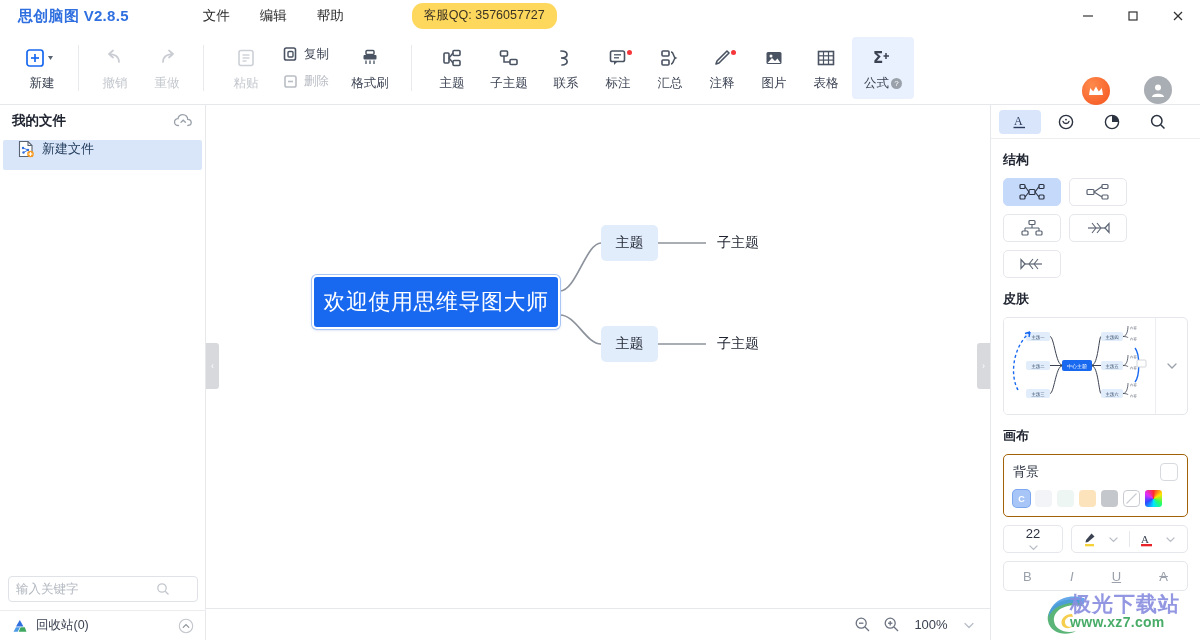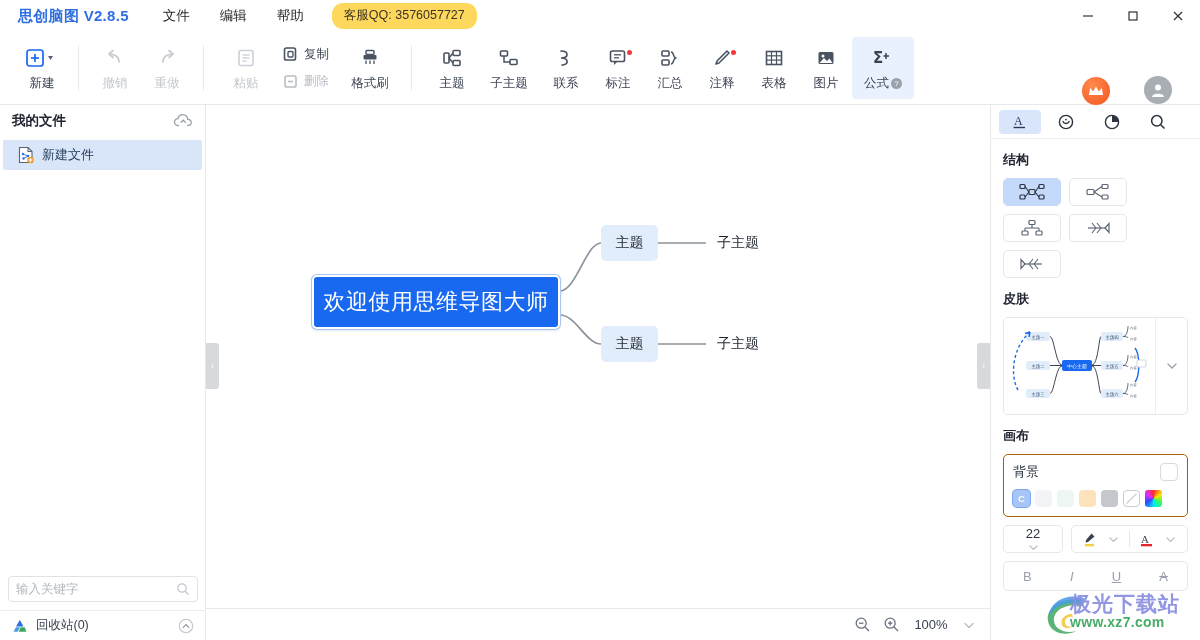--- a/index.html
+++ b/index.html
@@ -9,21 +9,21 @@
     font-family: "Liberation Sans", "DejaVu Sans", sans-serif;
     background: #ffffff;
     color: #333;
     -webkit-font-smoothing: antialiased;
   }
   .app { position: relative; width: 1200px; height: 640px; }
 
   
   .titlebar {
     position: absolute; left: 0; top: 0; width: 1200px; height: 32px;
-    background: #fff; display: flex; align-items: center;
+    background: #fff; display: flex; align-items: center; gap: 40px;
   }
   .brand {
     margin-left: 18px; font-size: 15px; font-weight: bold;
     color: #2f6fe0; letter-spacing: .3px;
   }
   .menus { display: flex; margin-left: 34px; gap: 30px; }
   .menu-item { font-size: 13.5px; color: #2b2b2b; cursor: default; }
   .qq-badge {
     margin-left: 28px; background: #fed85d; color: #3a3224;
     font-size: 12.5px; border-radius: 11px; padding: 4px 12px 5px;
@@ -100,29 +100,29 @@
     position: absolute; left: 0; top: 105px; width: 206px; height: 535px;
     background: #fff; border-right: 1px solid #e6e8ec;
   }
   .sb-head {
     height: 32px; display: flex; align-items: center; padding: 0 12px;
     justify-content: space-between;
   }
   .sb-title { font-size: 13.5px; font-weight: bold; color: #1f2430; }
   .sb-file {
     margin: 3px 3px 0; height: 30px; background: #d9e5f9;
-    display: flex; align-items: center; gap: 7px; padding: 0 14px;
+    display: flex; gap: 7px; padding: 0 14px;
     border-radius: 2px;
   }
   .sb-file .lb { font-size: 13px; color: #26405f; }
   .sb-bottom { position: absolute; left: 0; bottom: 0; width: 206px; }
   .sb-search {
     margin: 0 8px 8px; height: 26px; border: 1px solid #dfe2e7;
     border-radius: 4px; display: flex; align-items: center;
-    padding: 0 7px; justify-content: space-between;
+    padding: 0 7px; 
   }
   .sb-search input {
     border: 0; outline: 0; font-size: 12.5px; color: #333; width: 140px;
     font-family: inherit; background: transparent;
   }
   .sb-search input::placeholder { color: #b3b8c0; }
   .sb-trash {
     height: 30px; border-top: 1px solid #ebedf0;
     display: flex; align-items: center; padding: 0 12px; gap: 8px;
     justify-content: flex-start;
@@ -466,39 +466,39 @@
           <svg class="icon" width="20" height="20" viewBox="0 0 20 20">
             <path d="M15 3 L17 5 L7 15 L4 16 L5 13 Z" fill="none" stroke="#4a5362" stroke-width="1.6" stroke-linejoin="round"></path>
           </svg>
         </div>
         <div class="lb">注释</div>
       </div>
 
       <div class="tbtn">
         <div class="ic">
           <svg class="icon" width="20" height="20" viewBox="0 0 20 20">
+            <rect x="2.5" y="4" width="15" height="12" rx="1.5" fill="#4a5362"></rect>
+            <circle cx="7" cy="8" r="1.5" fill="#fff"></circle>
+            <path d="M3.5 15 L8 10 L11 13 L13.5 10.5 L16.5 15 Z" fill="#fff"></path>
+          </svg>
+        </div>
+        <div class="lb">图片</div>
+      </div>
+
+      <div class="tbtn">
+        <div class="ic">
+          <svg class="icon" width="20" height="20" viewBox="0 0 20 20">
             <rect x="2.5" y="3.5" width="15" height="13" fill="none" stroke="#4a5362" stroke-width="1.6"></rect>
             <line x1="2.5" y1="7.8" x2="17.5" y2="7.8" stroke="#4a5362" stroke-width="1.2"></line>
             <line x1="2.5" y1="12.1" x2="17.5" y2="12.1" stroke="#4a5362" stroke-width="1.2"></line>
             <line x1="7.5" y1="3.5" x2="7.5" y2="16.5" stroke="#4a5362" stroke-width="1.2"></line>
             <line x1="12.5" y1="3.5" x2="12.5" y2="16.5" stroke="#4a5362" stroke-width="1.2"></line>
           </svg>
         </div>
         <div class="lb">表格</div>
-      </div>
-
-      <div class="tbtn">
-        <div class="ic">
-          <svg class="icon" width="20" height="20" viewBox="0 0 20 20">
-            <rect x="2.5" y="4" width="15" height="12" rx="1.5" fill="#4a5362"></rect>
-            <circle cx="7" cy="8" r="1.5" fill="#fff"></circle>
-            <path d="M3.5 15 L8 10 L11 13 L13.5 10.5 L16.5 15 Z" fill="#fff"></path>
-          </svg>
-        </div>
-        <div class="lb">图片</div>
       </div>
 
       <div class="tbtn wide active">
         <div class="ic">
           <svg class="icon" width="22" height="20" viewBox="0 0 22 20">
             <text x="1" y="15" font-family="DejaVu Sans, sans-serif" font-size="15" font-weight="bold" fill="#3b4252">Σ</text>
             <line x1="14" y1="5" x2="14" y2="11" stroke="#3b4252" stroke-width="1.5"></line>
             <line x1="11.5" y1="8" x2="17" y2="8" stroke="#3b4252" stroke-width="1.5"></line>
           </svg>
         </div>

